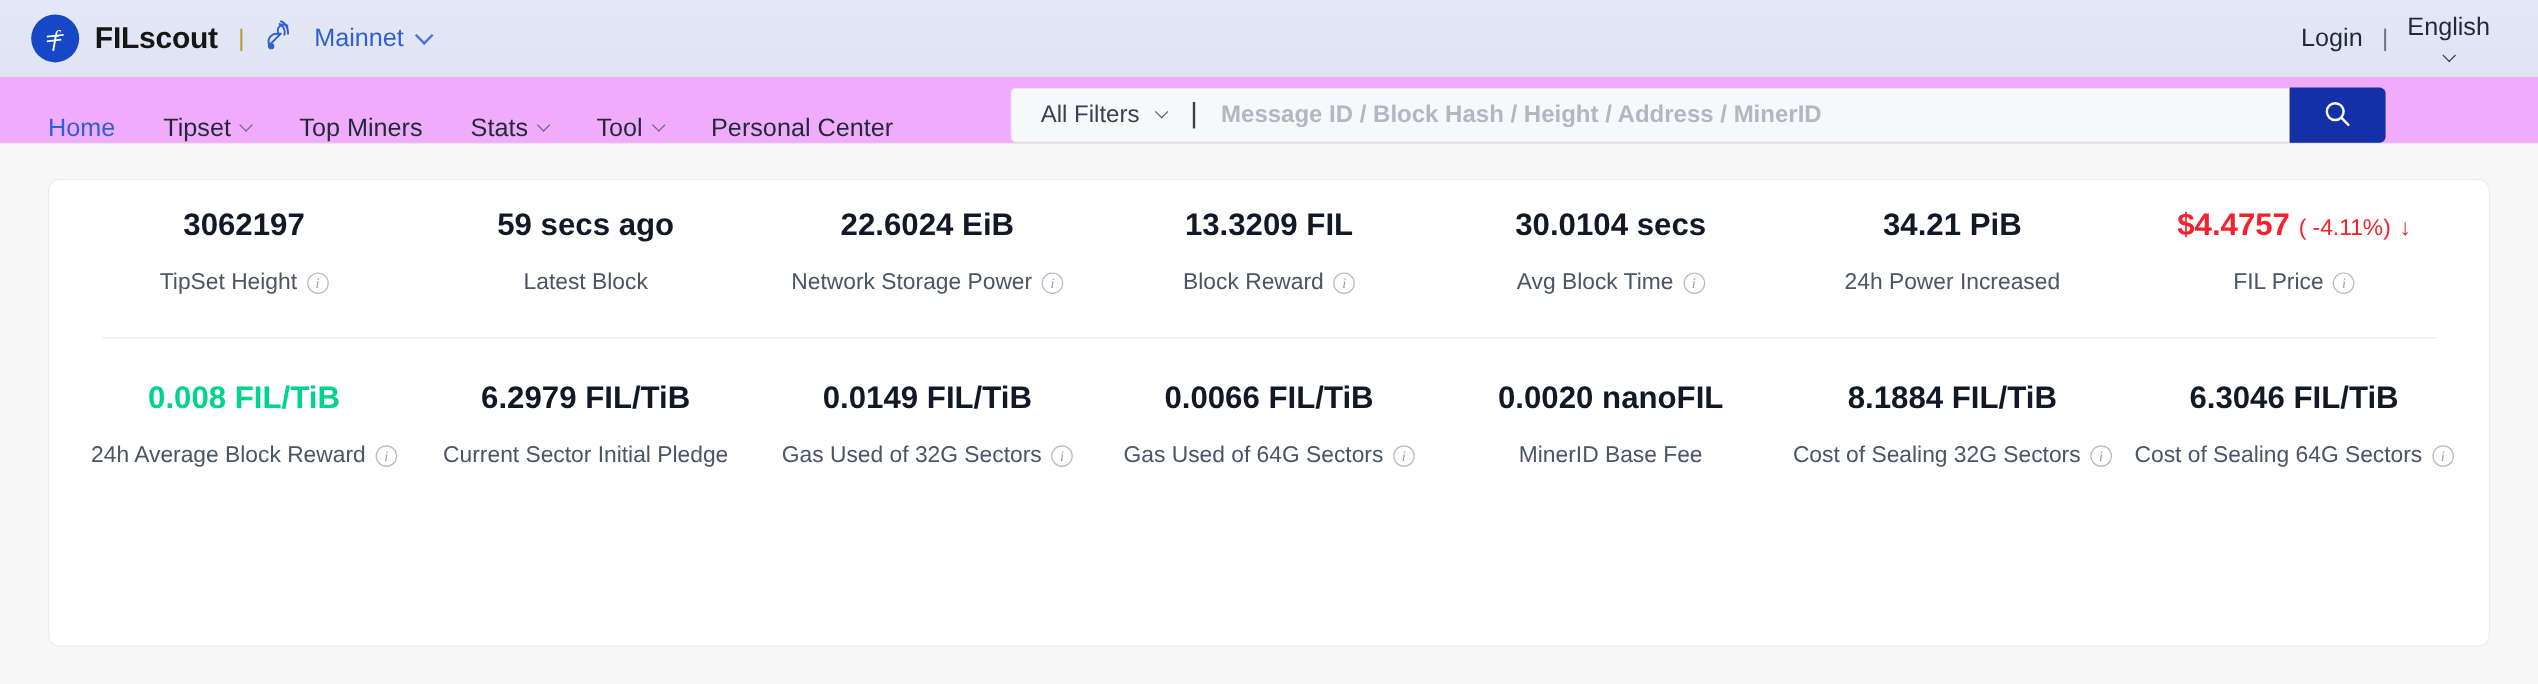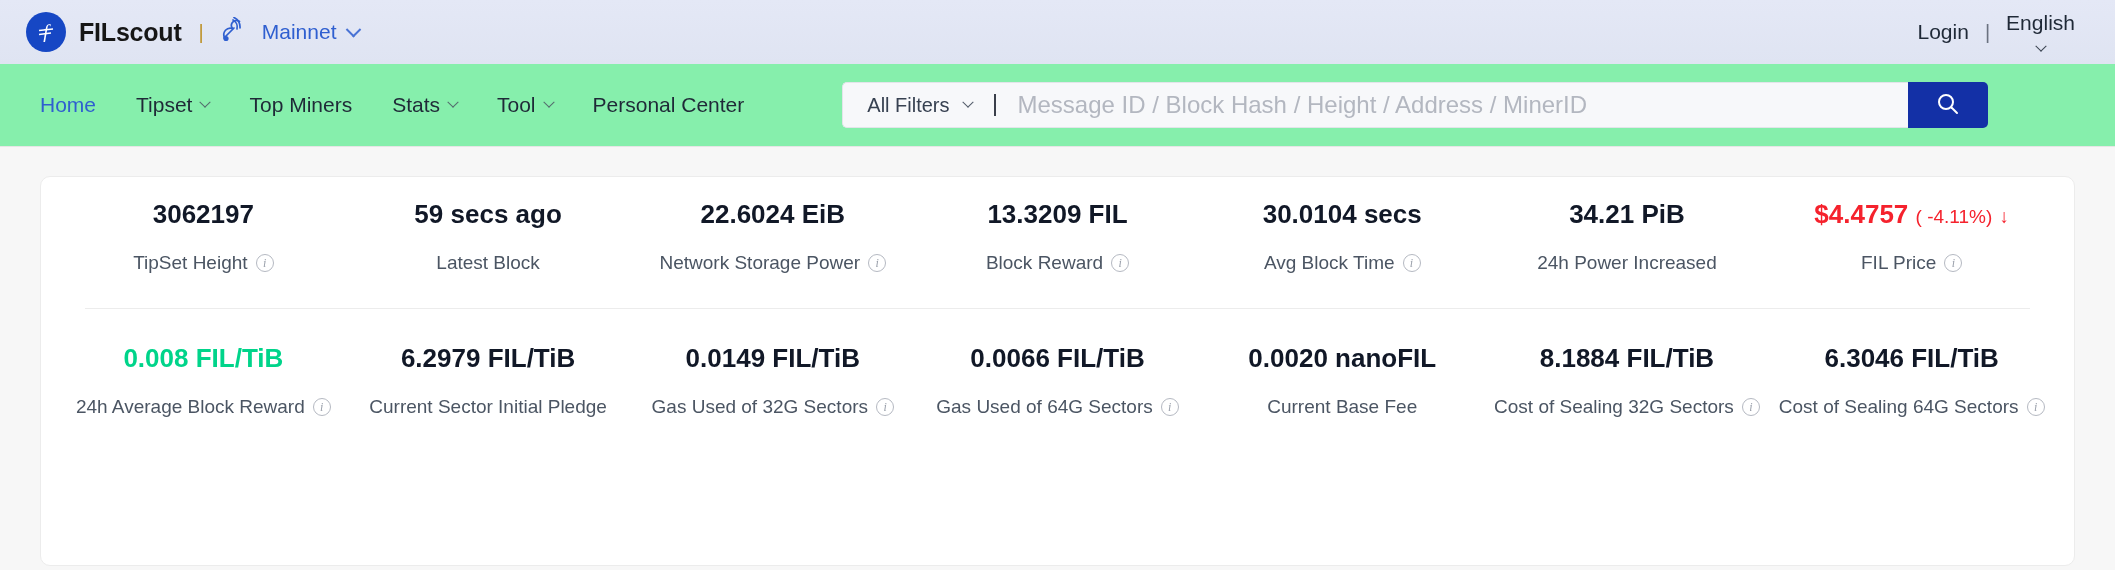--- a/index.html
+++ b/index.html
@@ -78,25 +78,25 @@
   .login-link {
     font-size: 21px; color: #1f2937; cursor: pointer;
   }
   .lang {
     display: flex; align-items: center; gap: 10px;
     font-size: 21px; color: #1f2937; cursor: pointer; flex-direction: column;
   }
 
   
   .navbar {
-    height: 83px;
-    background: #86efac;
+    height: 56px;
+    background: #f0abfc;
     border-bottom: 1px solid #e6e6e6;
     display: flex;
-    align-items: center;
+    align-items: flex-end;
     padding: 0 40px 0 40px;
   }
 
   .nav-items { display: flex; align-items: center; gap: 40px; }
 
   .nav-item {
     display: flex; align-items: center; gap: 9px;
     font-size: 21px;
     color: #1f2937;
     cursor: pointer;
@@ -142,24 +142,25 @@
     background: #3a3f4a;
     margin-right: 22px;
     flex: none;
   }
 
   .search-input {
     flex: 1;
     border: none;
     background: transparent;
     outline: none;
-    font-size: 24px;
+    font-size: 20px;
     color: #1f2937;
     font-family: "Liberation Sans", sans-serif;
     height: 44px;
+    font-weight: bold;
   }
   .search-input::placeholder { color: #b3b7c0; }
 
   .search-btn {
     width: 80px;
     height: 46px;
     background: #1330a6;
     border: none;
     border-radius: 0 5px 5px 0;
     display: flex; align-items: center; justify-content: center;
@@ -444,21 +445,21 @@
       <div class="stat-value">0.0066 FIL/TiB</div>
       <div class="stat-label">
         <span>Gas Used of 64G Sectors</span>
         <span class="info-icon">i</span>
       </div>
     </div>
 
     <div class="stat">
       <div class="stat-value">0.0020 nanoFIL</div>
       <div class="stat-label">
-        <span>Current Base Fee</span>
+        <span>MinerID Base Fee</span>
       </div>
     </div>
 
     <div class="stat">
       <div class="stat-value">8.1884 FIL/TiB</div>
       <div class="stat-label">
         <span>Cost of Sealing 32G Sectors</span>
         <span class="info-icon">i</span>
       </div>
     </div>

